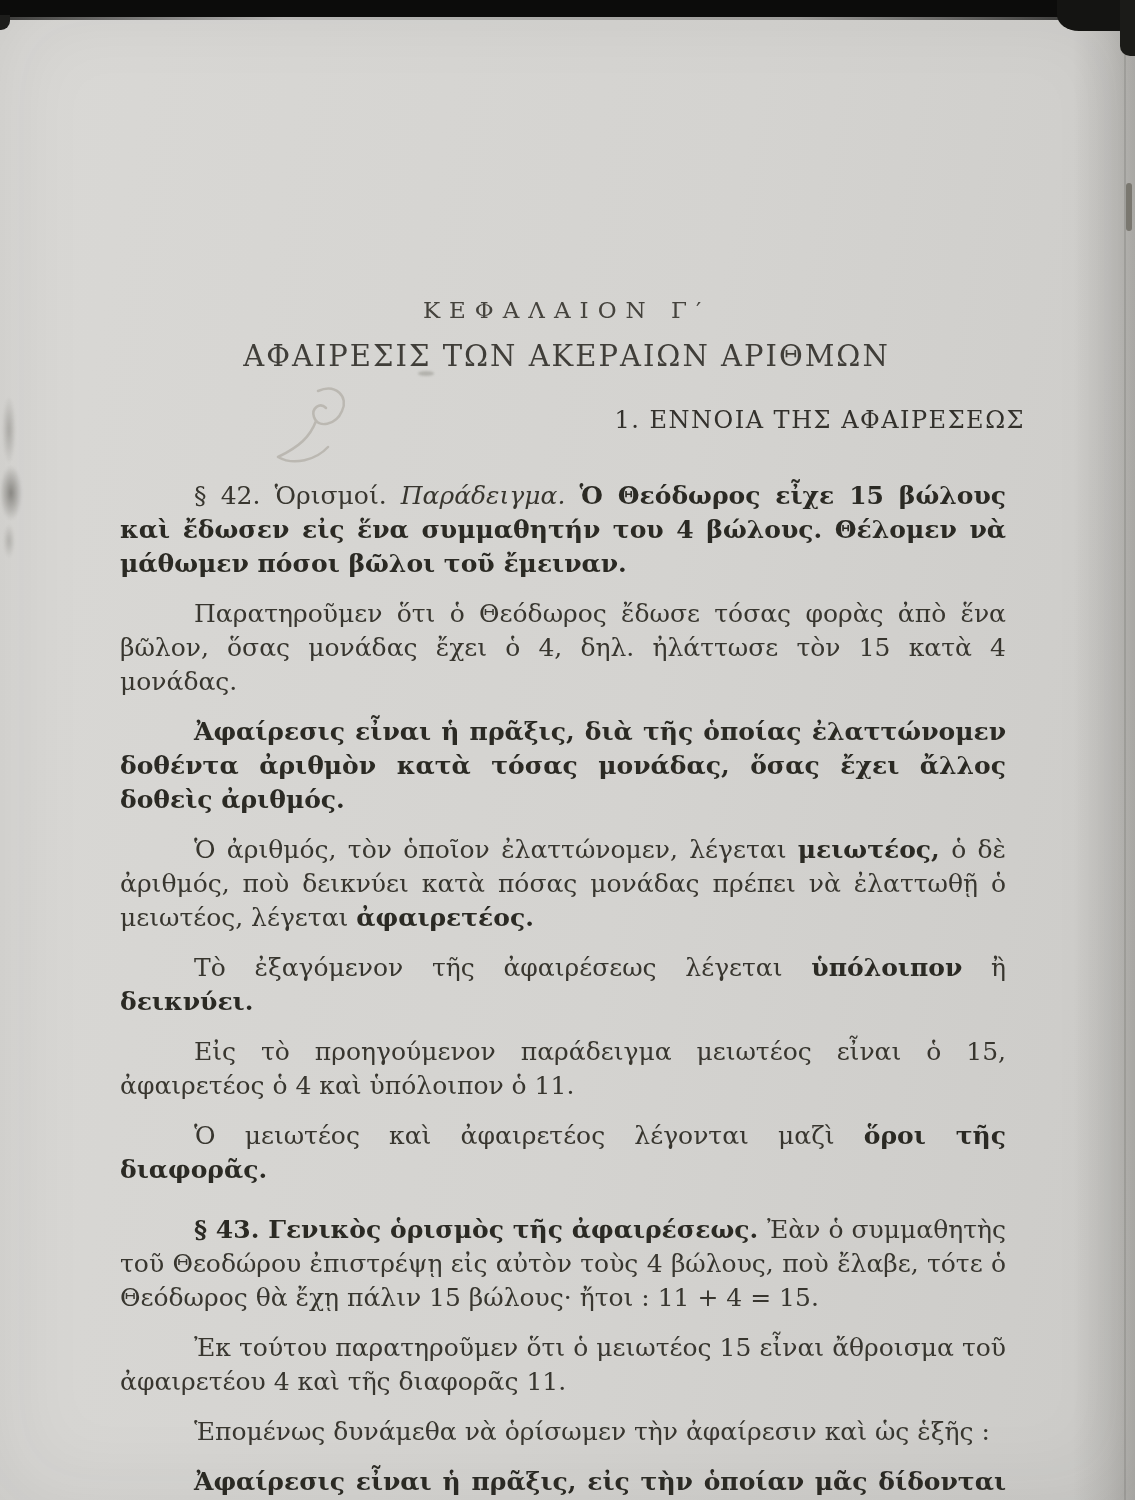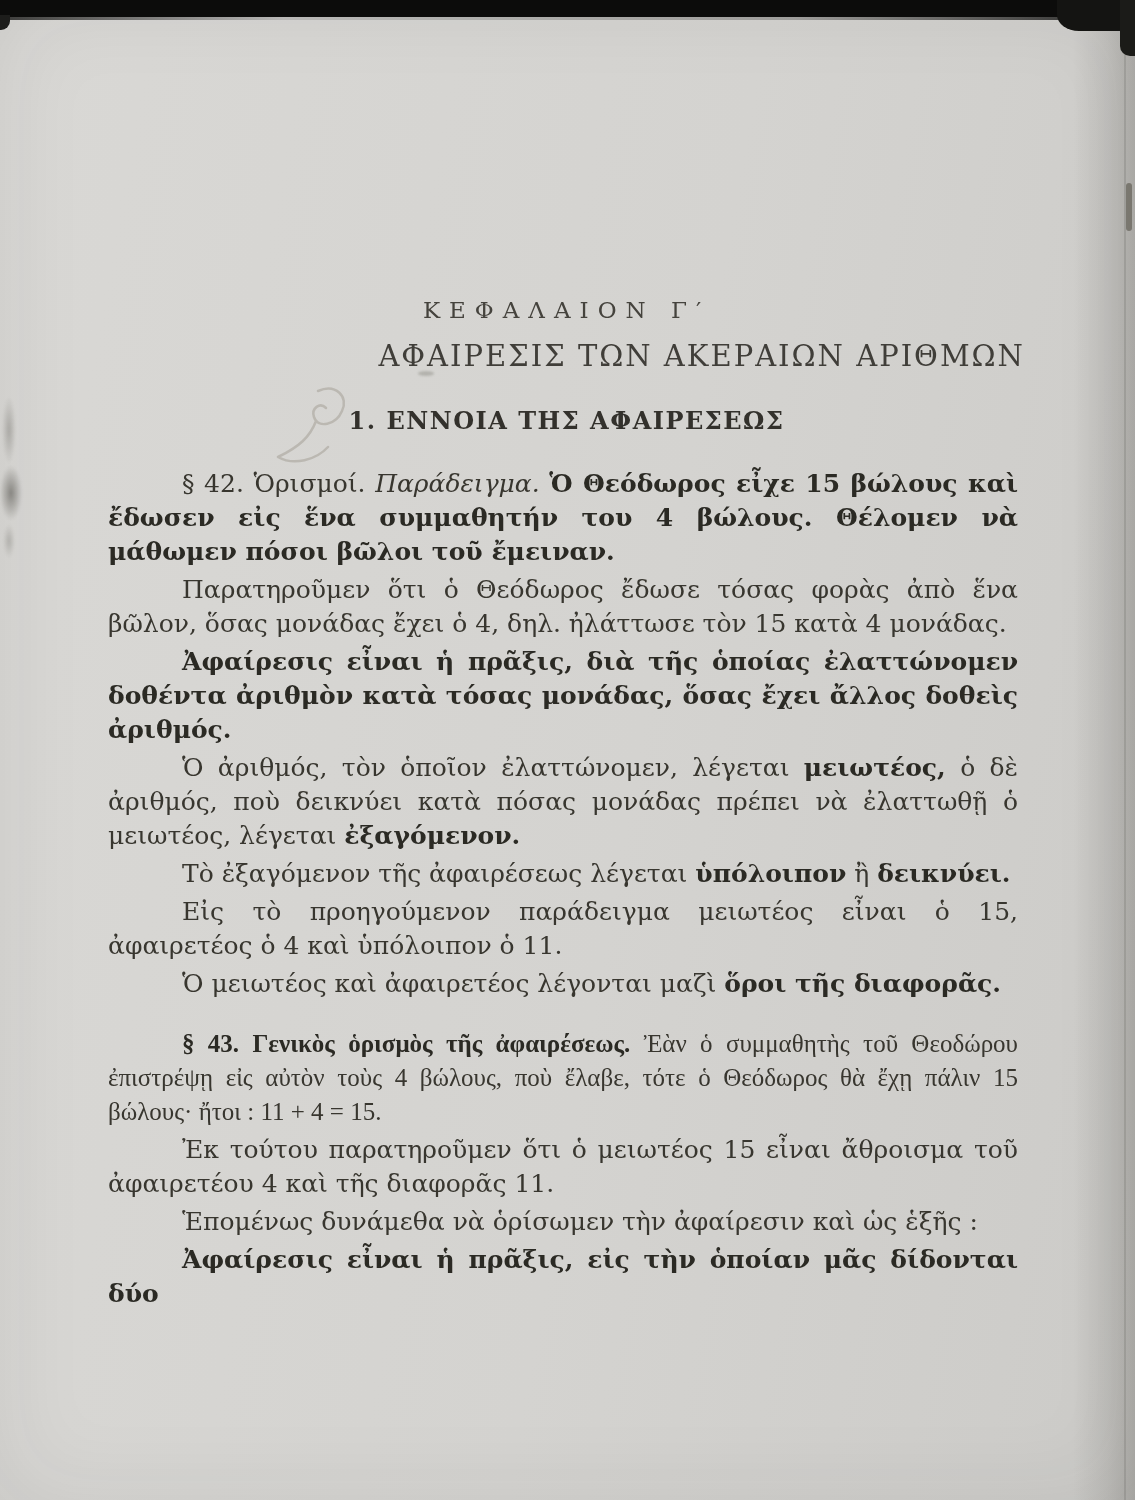--- a/index.html
+++ b/index.html
@@ -36,35 +36,35 @@
   .pencil-mark { position: absolute; top: 383px; left: 256px; }
 
   
   .chapter-label {
     position: absolute; top: 297px; left: 108px; width: 917px;
     text-align: center; font-size: 23px; letter-spacing: 9px;
     color: #45433d;
   }
   .chapter-title {
     position: absolute; top: 339px; left: 108px; width: 917px;
-    text-align: right; font-size: 29px; letter-spacing: 2px;
+    text-align: center; font-size: 29px; letter-spacing: 2px;
     color: #403e39;
   }
   .section-heading {
     position: absolute; top: 406px; left: 108px; width: 917px;
-    text-align: center; font-size: 24px; font-weight: bold; letter-spacing: 1.5px;
+    text-align: right; font-size: 24px; font-weight: normal; letter-spacing: 1.5px;
     color: #33312c;
   }
   .body-text {
     position: absolute; top: 463px; left: 104px; width: 918px;
     font-size: 25px; line-height: 34px; color: #38362f;
     text-align: justify;
   }
-  .para { margin: 4px; text-indent: 74px; }
-  .para.spaced { margin-top: 26px; font-family: Liberation Serif, serif; }
+  .para { margin: 16px; text-indent: 74px; }
+  .para.spaced { margin-top: 26px; }
   .seg-normal { font-weight: normal; }
   .seg-bold { font-weight: bold; color: #2b2a24; }
   .seg-italic { font-style: italic; }
 </style>
 </head>
 <body>
 
 <div class="page">
 
   <div class="scan-band-top"></div>
@@ -86,21 +86,21 @@
   </svg>
 
   <div class="chapter-label">ΚΕΦΑΛΑΙΟΝ Γ′</div>
   <div class="chapter-title">ΑΦΑΙΡΕΣΙΣ ΤΩΝ ΑΚΕΡΑΙΩΝ ΑΡΙΘΜΩΝ</div>
   <div class="section-heading">1. ΕΝΝΟΙΑ ΤΗΣ ΑΦΑΙΡΕΣΕΩΣ</div>
 
   <div class="body-text" id="body-text">
       <p class="para"><span class="seg-normal">§ 42. Ὁρισμοί. </span><span class="seg-italic">Παράδειγμα. </span><span class="seg-bold">Ὁ Θεόδωρος εἶχε 15 βώλους καὶ ἔδωσεν εἰς ἕνα συμμαθητήν του 4 βώλους. Θέλομεν νὰ μάθωμεν πόσοι βῶλοι τοῦ ἔμειναν.</span></p>
       <p class="para"><span class="seg-normal">Παρατηροῦμεν ὅτι ὁ Θεόδωρος ἔδωσε τόσας φορὰς ἀπὸ ἕνα βῶλον, ὅσας μονάδας ἔχει ὁ 4, δηλ. ἠλάττωσε τὸν 15 κατὰ 4 μονάδας.</span></p>
       <p class="para"><span class="seg-bold">Ἀφαίρεσις εἶναι ἡ πρᾶξις, διὰ τῆς ὁποίας ἐλαττώνομεν δοθέντα ἀριθμὸν κατὰ τόσας μονάδας, ὅσας ἔχει ἄλλος δοθεὶς ἀριθμός.</span></p>
-      <p class="para"><span class="seg-normal">Ὁ ἀριθμός, τὸν ὁποῖον ἐλαττώνομεν, λέγεται </span><span class="seg-bold">μειωτέος,</span><span class="seg-normal"> ὁ δὲ ἀριθμός, ποὺ δεικνύει κατὰ πόσας μονάδας πρέπει νὰ ἐλαττωθῇ ὁ μειωτέος, λέγεται </span><span class="seg-bold">ἐξαγόμενον.</span></p>
+      <p class="para"><span class="seg-normal">Ὁ ἀριθμός, τὸν ὁποῖον ἐλαττώνομεν, λέγεται </span><span class="seg-bold">μειωτέος,</span><span class="seg-normal"> ὁ δὲ ἀριθμός, ποὺ δεικνύει κατὰ πόσας μονάδας πρέπει νὰ ἐλαττωθῇ ὁ μειωτέος, λέγεται </span><span class="seg-bold">ἀφαιρετέος.</span></p>
       <p class="para"><span class="seg-normal">Τὸ ἐξαγόμενον τῆς ἀφαιρέσεως λέγεται </span><span class="seg-bold">ὑπόλοιπον</span><span class="seg-normal"> ἢ </span><span class="seg-bold">δεικνύει.</span></p>
       <p class="para"><span class="seg-normal">Εἰς τὸ προηγούμενον παράδειγμα μειωτέος εἶναι ὁ 15, ἀφαιρετέος ὁ 4 καὶ ὑπόλοιπον ὁ 11.</span></p>
       <p class="para"><span class="seg-normal">Ὁ μειωτέος καὶ ἀφαιρετέος λέγονται μαζὶ </span><span class="seg-bold">ὅροι τῆς διαφορᾶς.</span></p>
       <p class="para spaced"><span class="seg-bold">§ 43. Γενικὸς ὁρισμὸς τῆς ἀφαιρέσεως. </span><span class="seg-normal">Ἐὰν ὁ συμμαθητὴς τοῦ Θεοδώρου ἐπιστρέψῃ εἰς αὐτὸν τοὺς 4 βώλους, ποὺ ἔλαβε, τότε ὁ Θεόδωρος θὰ ἔχῃ πάλιν 15 βώλους· ἤτοι : 11 + 4 = 15.</span></p>
       <p class="para"><span class="seg-normal">Ἐκ τούτου παρατηροῦμεν ὅτι ὁ μειωτέος 15 εἶναι ἄθροισμα τοῦ ἀφαιρετέου 4 καὶ τῆς διαφορᾶς 11.</span></p>
       <p class="para"><span class="seg-normal">Ἑπομένως δυνάμεθα νὰ ὁρίσωμεν τὴν ἀφαίρεσιν καὶ ὡς ἑξῆς :</span></p>
       <p class="para"><span class="seg-bold">Ἀφαίρεσις εἶναι ἡ πρᾶξις, εἰς τὴν ὁποίαν μᾶς δίδονται δύο</span></p>
     </div>
 
 </div>

